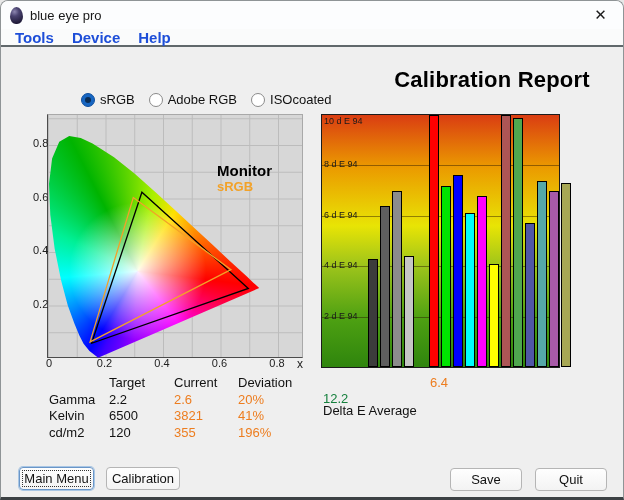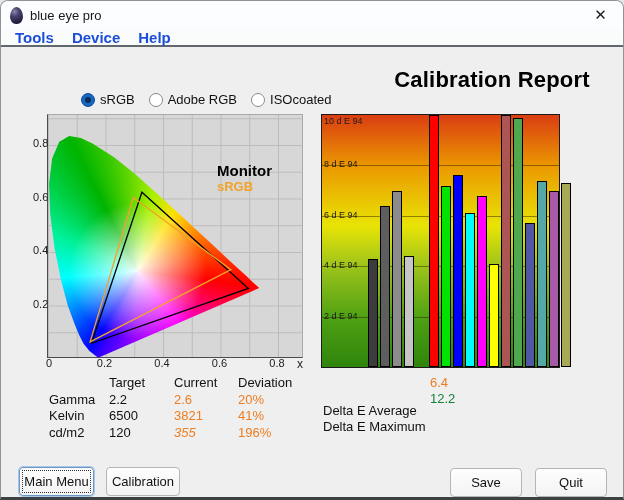--- a/index.html
+++ b/index.html
@@ -59,21 +59,21 @@
   .de-bar { position:absolute; bottom:0; width:10px; border:1px solid #000; }
   
   .delta-e { position:absolute; left:322px; top:374px; font-size:13px; }
   .de-row { display:flex; height:16px; line-height:16px; }
   .de-row .lbl { width:107px; color:#111;margin-top:28px; }
   .de-row .val { font-weight:normal; }
   
   .meas { position:absolute; left:48px; top:374px; font-size:13px; color:#111;
     display:grid; grid-template-columns:60px 65px 64px 75px; line-height:16.5px; }
   
-  .btn { position:absolute; height:29px; background:linear-gradient(#fefefe,#f3f3f3); border:1px solid #b5b5b5;
+  .btn { position:absolute; height:23px; background:linear-gradient(#fefefe,#f3f3f3); border:1px solid #b5b5b5;
     border-radius:4px; font-size:13px; color:#111; display:flex; align-items:center; justify-content:center;
     font-family:"Liberation Sans",sans-serif; }
   .btn-mainmenu { left:18px; top:466px; width:75px; border:1px solid #6a96c8; box-shadow:0 0 0 1px #a9c6e4;
     outline:1px dotted #333; outline-offset:-4px; }
   .btn-calibration { left:105px; top:466px; width:74px; }
   .btn-save { left:449px; top:467px; width:72px; }
   .btn-quit { left:534px; top:467px; width:72px; }
 </style>
 </head>
 <body>
@@ -163,41 +163,40 @@
       <div class="de-bar" style="left: 227px; height: 176.4px; background: rgb(168, 90, 168);"></div>
       <div class="de-bar" style="left: 239px; height: 183.96px; background: rgb(168, 168, 85);"></div>
     </div>
 
   <div class="delta-e">
     <div class="de-row">
       <span class="lbl">Delta E Average</span>
       <span class="val" id="de-avg" style="color: rgb(237, 125, 31);">6.4</span>
     </div>
     <div class="de-row">
-      <span class="lbl">Delta E Maximum</span>
       <span class="val" id="de-max" style="color: #15803d;">12.2</span>
     </div>
   </div>
 
   <div class="meas" id="meas-table">
       <div></div>
       <div>Target</div>
       <div>Current</div>
       <div>Deviation</div>
       <div>Gamma</div>
       <div>2.2</div>
       <div style="color: rgb(237, 125, 31);">2.6</div>
       <div style="color: rgb(237, 125, 31);">20%</div>
       <div>Kelvin</div>
       <div>6500</div>
       <div style="color: rgb(237, 125, 31);">3821</div>
       <div style="color: rgb(237, 125, 31);">41%</div>
       <div>cd/m2</div>
       <div>120</div>
-      <div style="color: rgb(237, 125, 31); font-style: italic;">355</div>
+      <div style="color: rgb(237, 125, 31);">355</div>
       <div style="color: rgb(237, 125, 31);">196%</div>
     </div>
 
   <div class="btn btn-mainmenu">Main Menu</div>
   <div class="btn btn-calibration">Calibration</div>
   <div class="btn btn-quit">Quit</div>
   <div class="btn btn-save">Save</div>
 
 </div>
 

